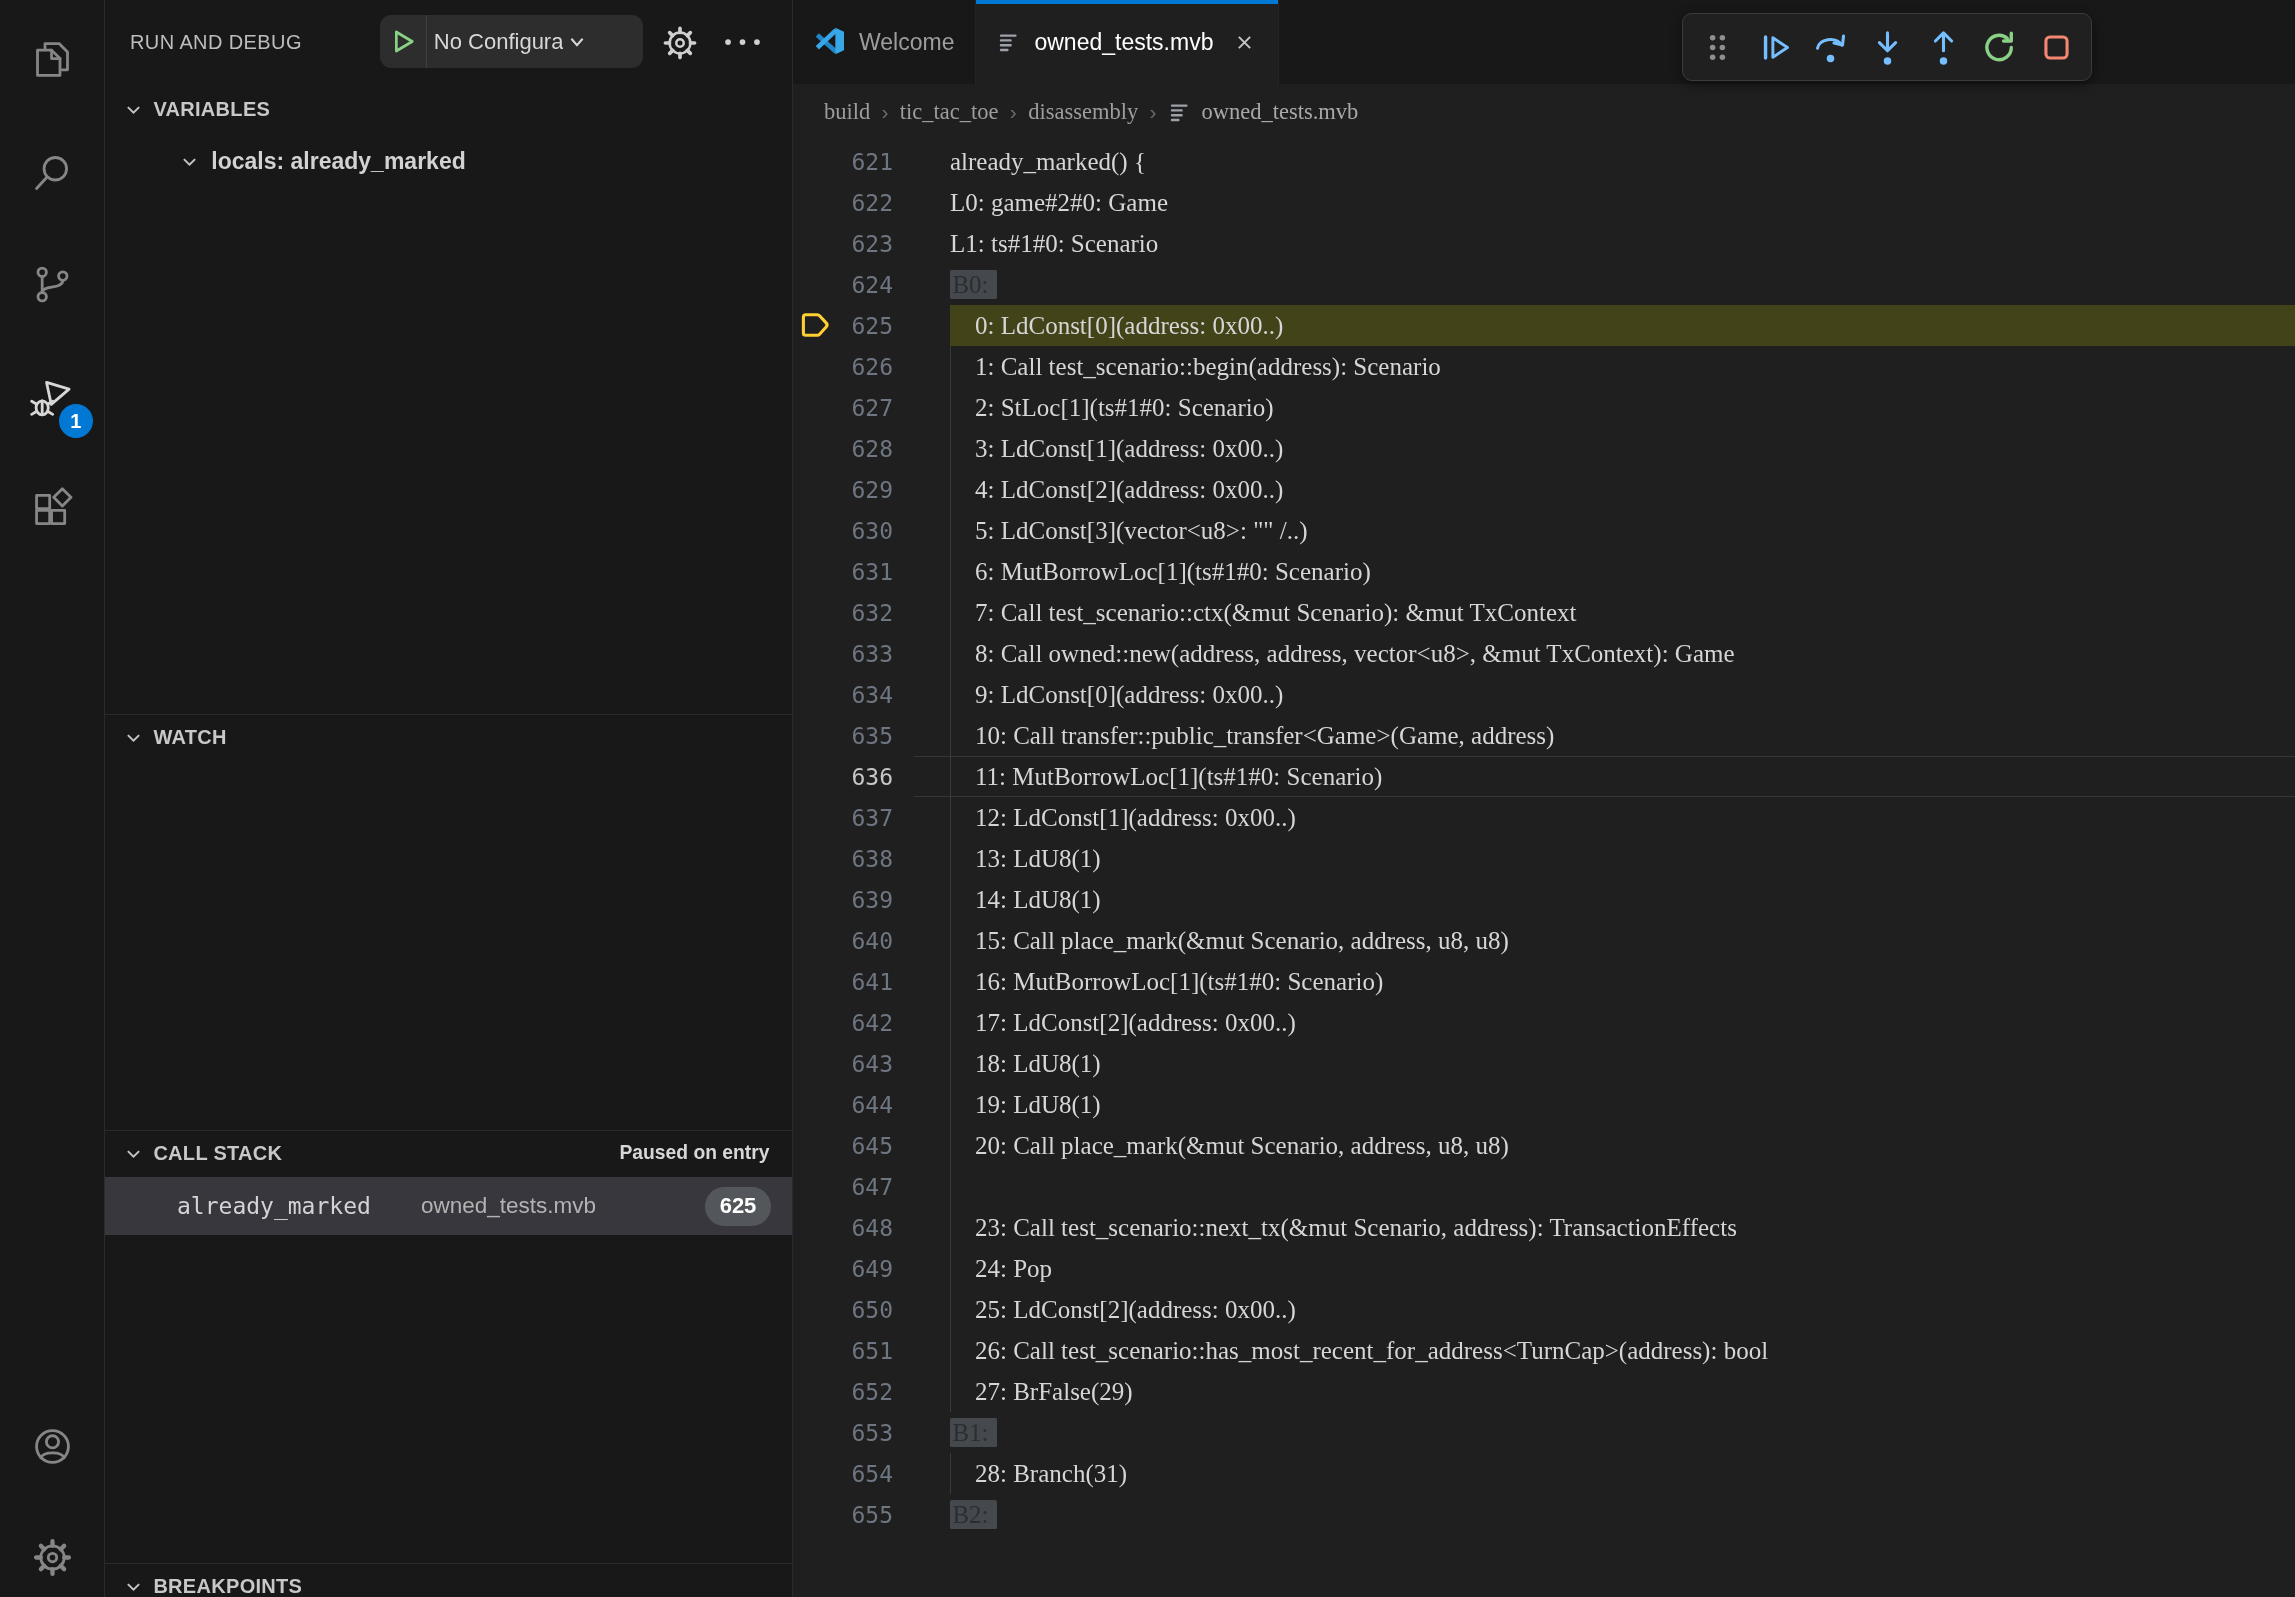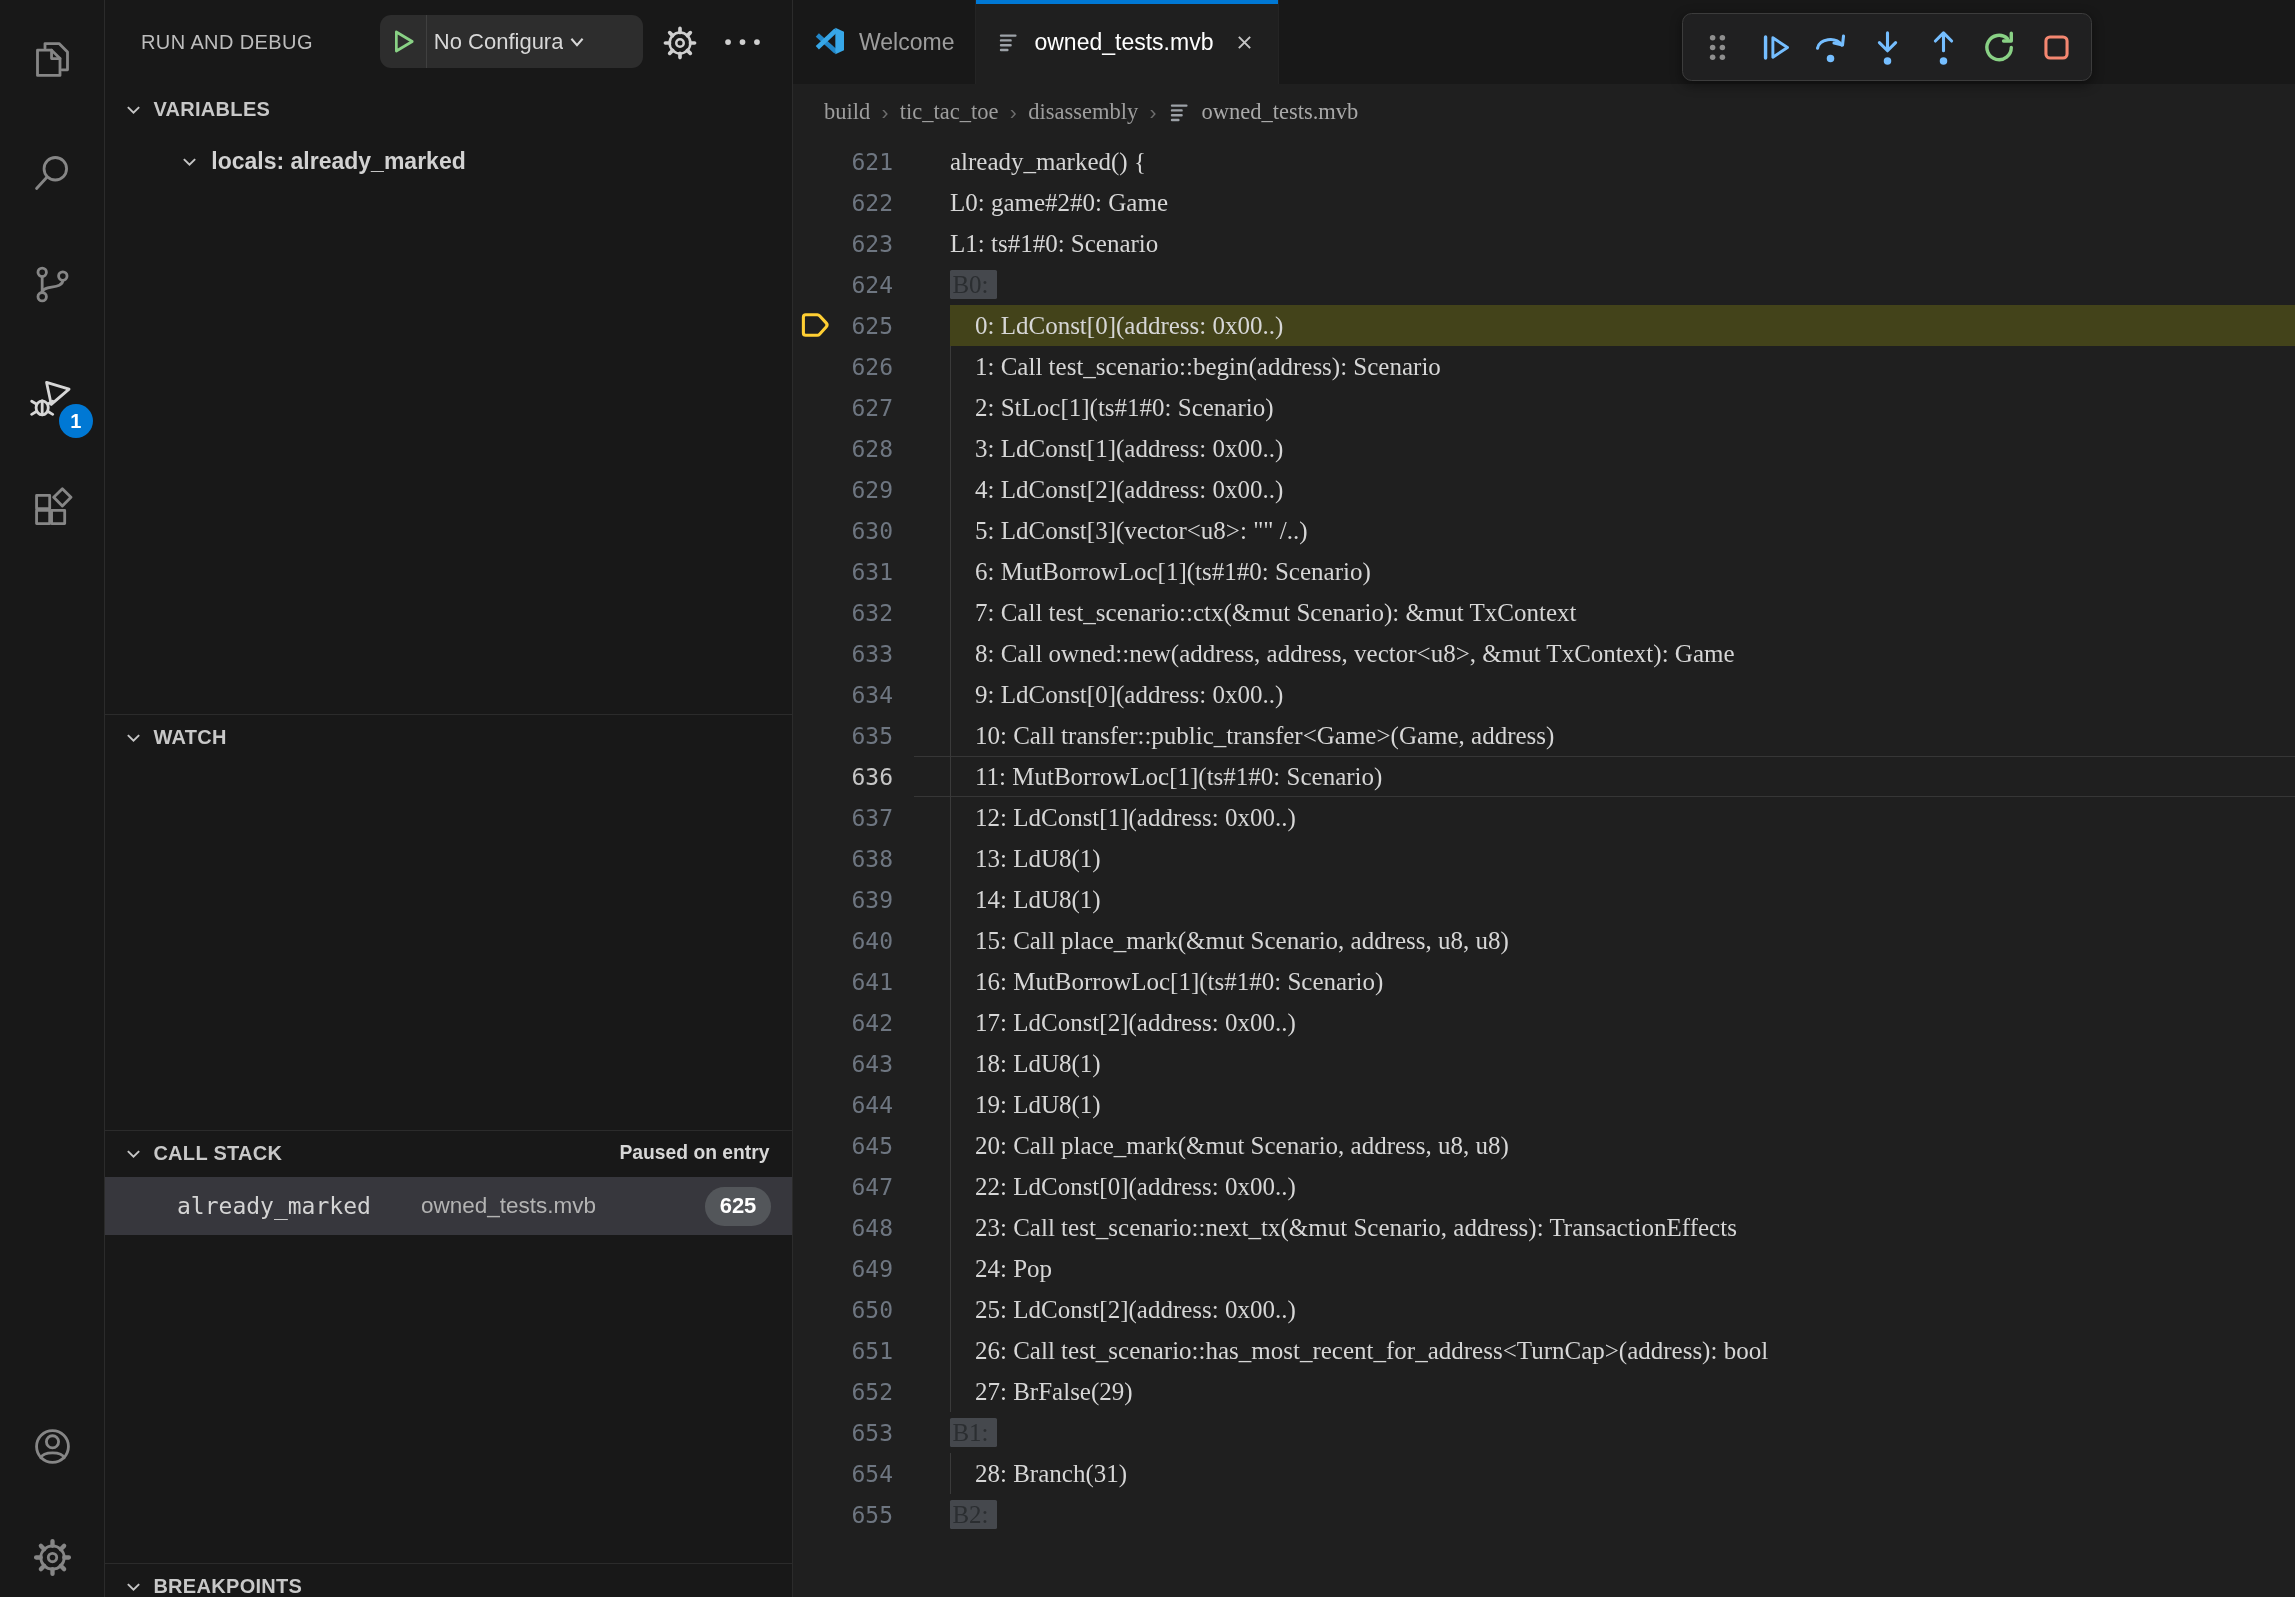--- a/index.html
+++ b/index.html
@@ -23,21 +23,21 @@
     stroke-width:3;stroke-linecap:round;stroke-linejoin:round;}
   .ab-item.active{color:#d7d7d7;}
   .ab-badge{position:absolute;right:11.3px;bottom:13px;min-width:34px;height:34px;
     border-radius:17px;background:var(--badge-blue);color:#fff;font-size:20px;
     font-weight:700;display:flex;align-items:center;justify-content:center;}
 
   
   .sidebar{position:relative;width:688px;height:100%;background:var(--panel-bg);
     border-right:0.8px solid var(--border);flex:none;font-size:21px;color:#cccccc;}
   .sb-toolbar{position:absolute;top:0;left:0;right:0;height:84px;display:flex;align-items:center;}
-  .sb-title{margin-left:36px;font-size:20px;font-weight:500;letter-spacing:0.4px;color:#bdbdbd;white-space:nowrap;}
+  .sb-title{margin-left:25px;font-size:20px;font-weight:500;letter-spacing:0.4px;color:#bdbdbd;white-space:nowrap;}
   .launch-pill{position:absolute;left:275px;top:15.3px;width:263px;height:53px;background:#2d2d2d;
     border-radius:11.3px;display:flex;align-items:center;cursor:pointer;overflow:hidden;}
   .launch-pill .play{width:46px;display:flex;align-items:center;justify-content:center;}
   .launch-pill .play svg{width:27px;height:27px;}
   .pill-divider{width:0.8px;height:53px;background:#404040;}
   .pill-label{margin-left:7px;font-size:22px;color:#d7d7d7;white-space:nowrap;
     max-width:146px;overflow:hidden;}
   .pill-chevron{margin-left:1.6px;display:flex;}
   .pill-chevron svg{width:24px;height:24px;stroke:#d7d7d7;fill:none;stroke-width:2.6;}
   .sb-gear{position:absolute;left:555px;top:22.5px;width:40px;height:40px;color:#cfcfcf;cursor:pointer;}
@@ -511,21 +511,20 @@
         <div class="cl cl-inst">
           <div class="guide"></div>
           <div class="gutter-marker"></div>
           <div class="lnum">645</div>
           <pre class="ltext">    20: Call place_mark(&amp;mut Scenario, address, u8, u8)</pre>
         </div>
         <div class="cl cl-inst">
           <div class="guide"></div>
           <div class="gutter-marker"></div>
           <div class="lnum">647</div>
-          <pre class="ltext">    22: LdConst[0](address: 0x00..)</pre>
         </div>
         <div class="cl cl-inst">
           <div class="guide"></div>
           <div class="gutter-marker"></div>
           <div class="lnum">648</div>
           <pre class="ltext">    23: Call test_scenario::next_tx(&amp;mut Scenario, address): TransactionEffects</pre>
         </div>
         <div class="cl cl-inst">
           <div class="guide"></div>
           <div class="gutter-marker"></div>

